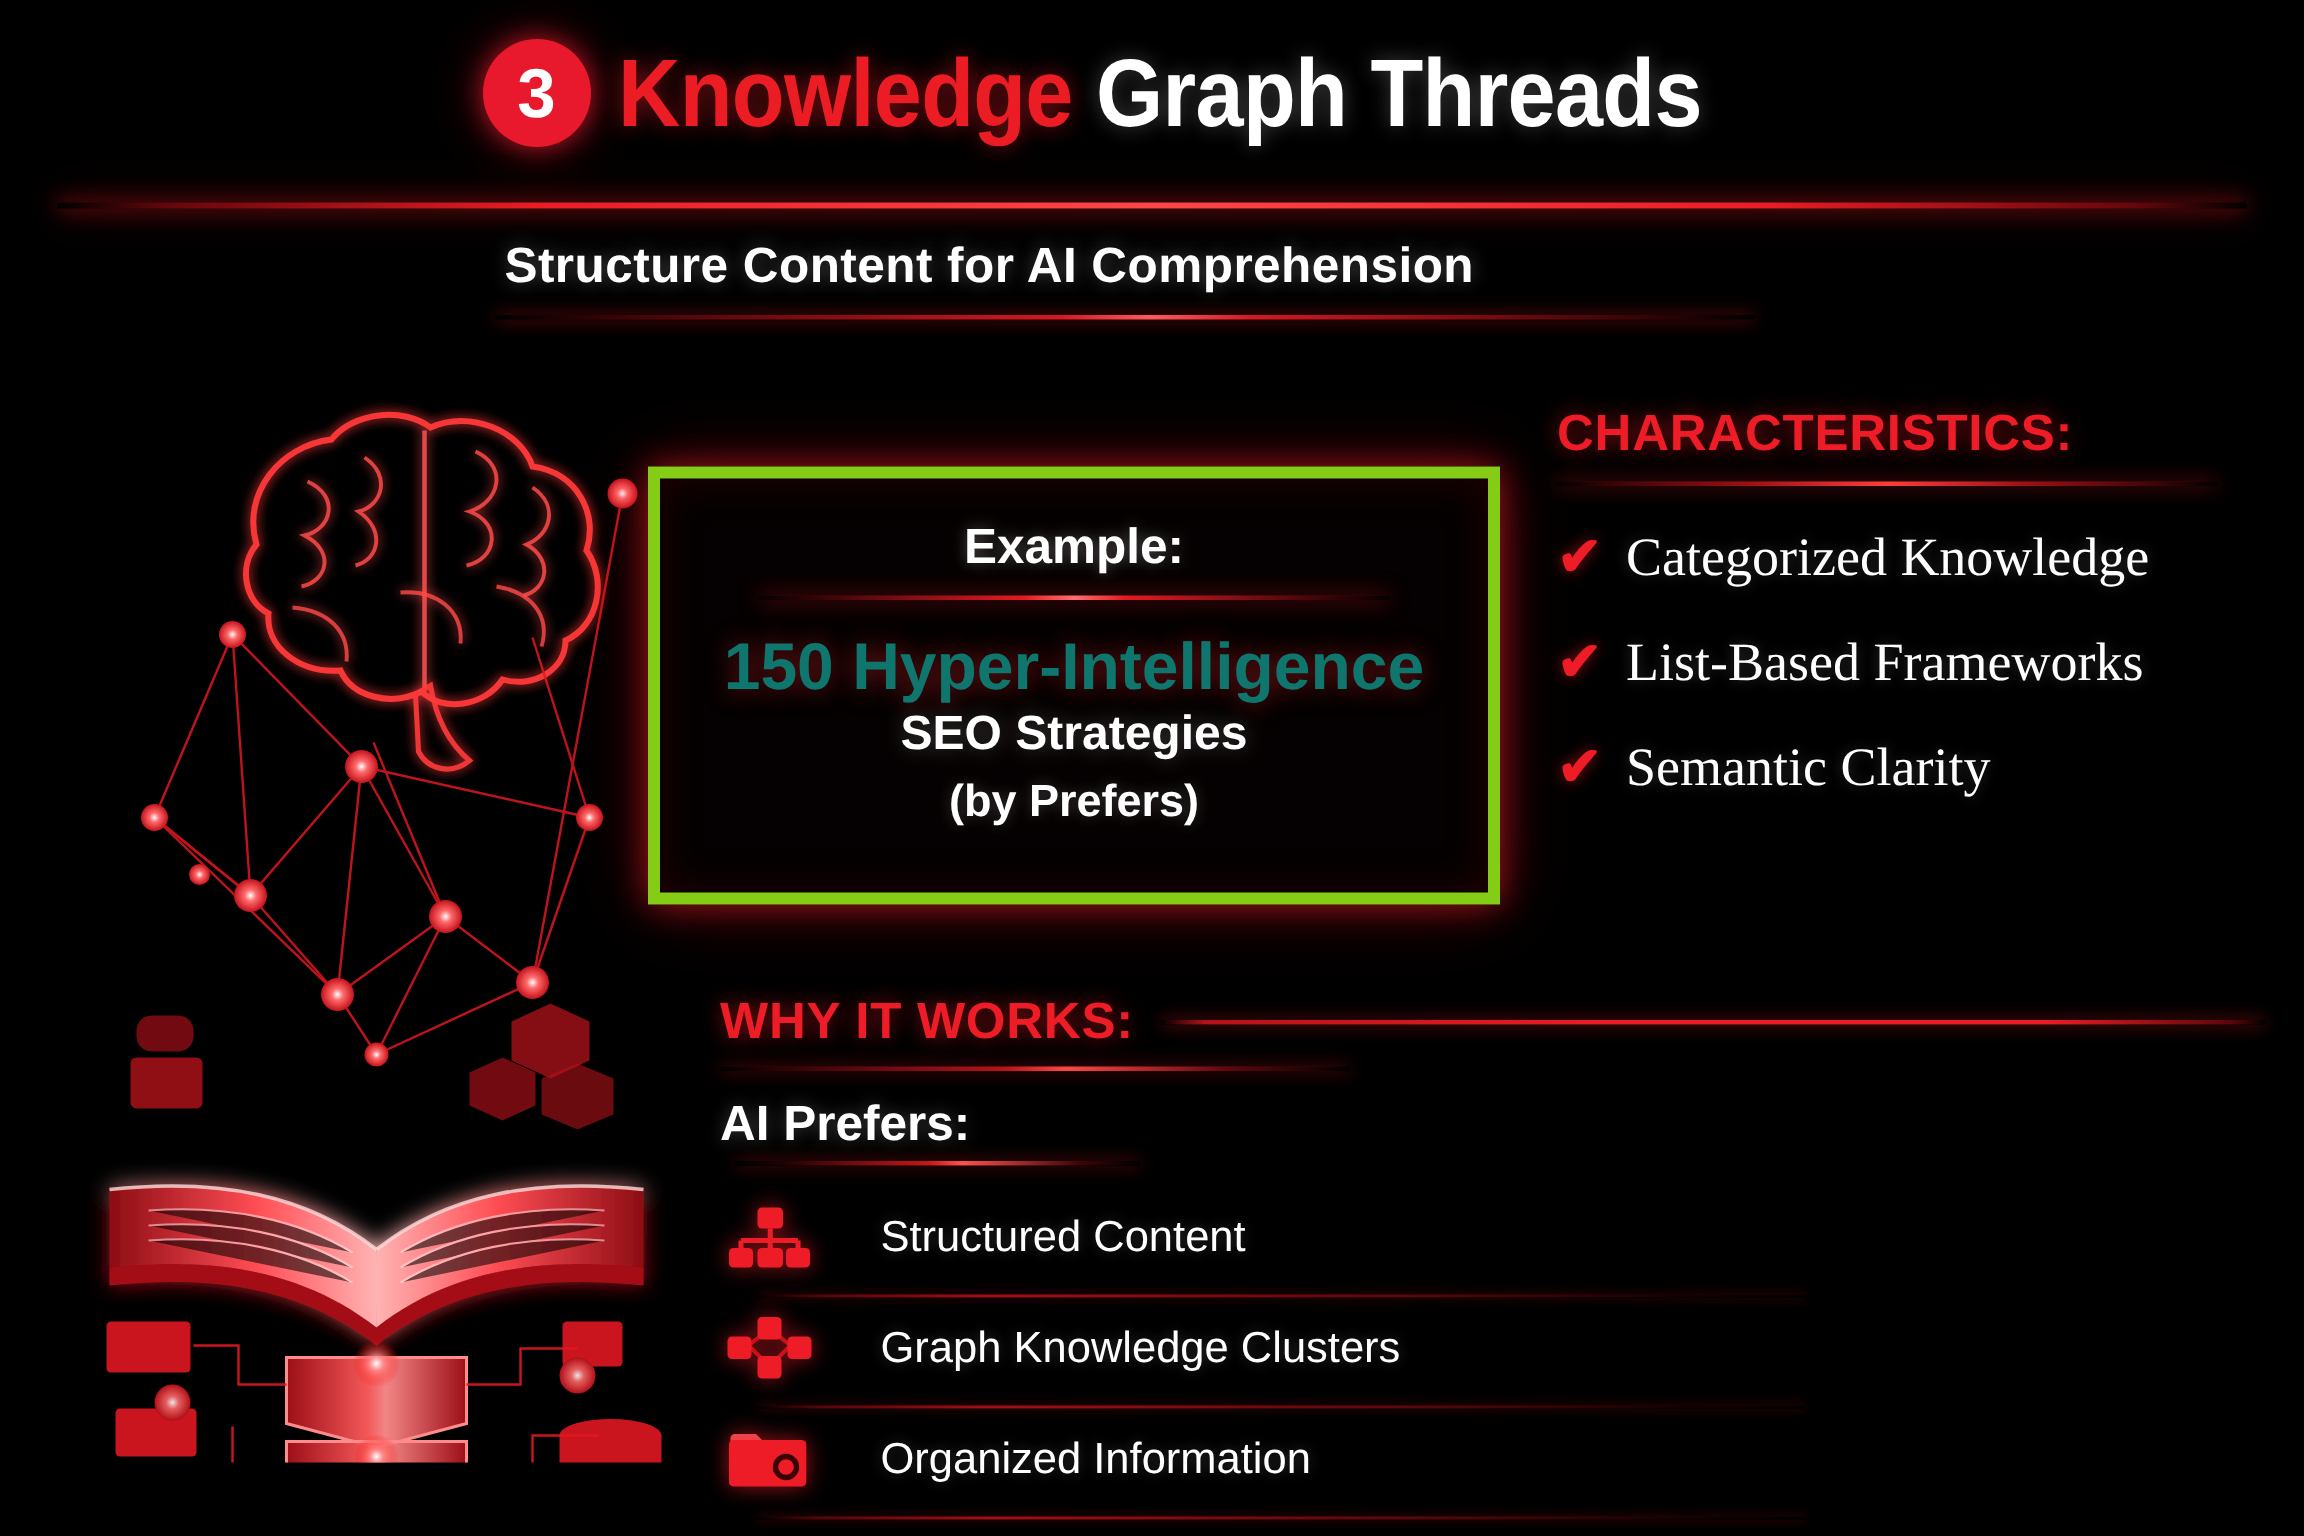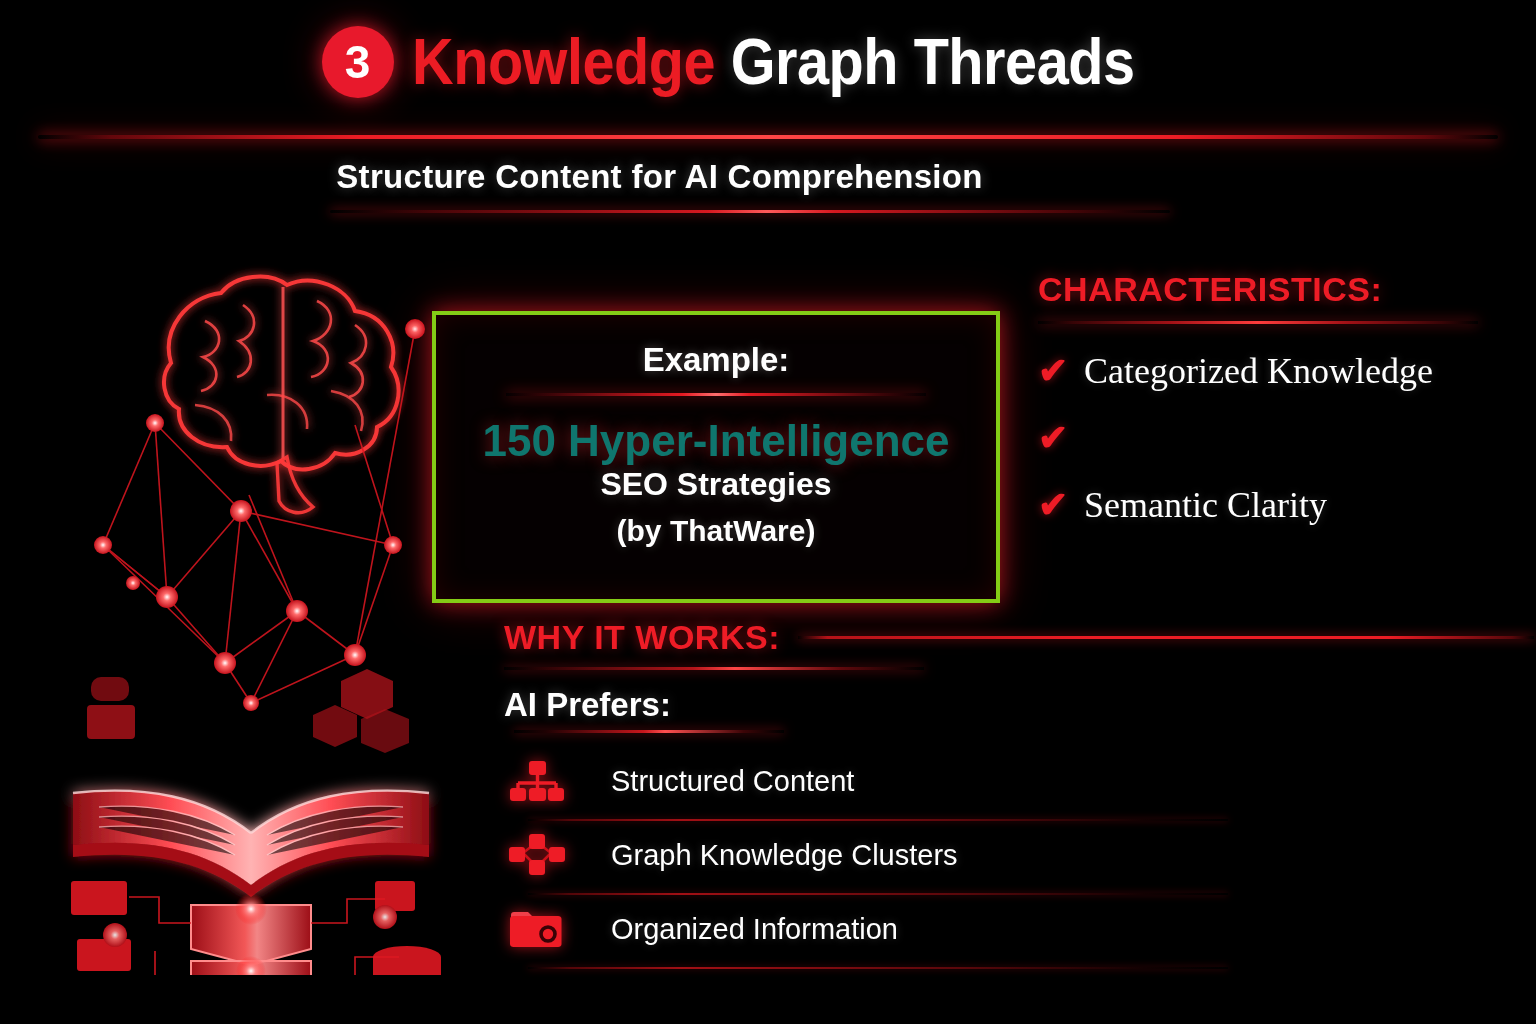--- a/index.html
+++ b/index.html
@@ -78,21 +78,21 @@
     position:absolute; left:55px; top:245px;
     width:395px; height:730px;
   }
   #illustration svg { display:block; }
 
   
   #example-box {
     position:absolute; left:432px; top:311px;
     width:568px; height:292px;
     background:#050001;
-    border:4px solid #84cc16;
+    border:8px solid #84cc16;
     box-shadow:0 0 22px rgba(238,28,38,.65), inset 0 0 28px rgba(120,0,6,.25),
                0 0 48px rgba(238,28,38,.25);
     display:flex; flex-direction:column; align-items:center;
     padding-top:26px;
   }
   .ex-label {
     color:#ffffff; font-size:33px; font-weight:bold;
     font-family:"Liberation Sans Narrow","Liberation Sans", sans-serif;
     text-shadow:0 0 10px rgba(255,255,255,.3);
   }
@@ -154,21 +154,21 @@
     flex:0 0 auto; width:30px;
   }
   .check-text {
     color:#ffffff; font-size:36px; font-weight:normal;
     font-family:Liberation Serif, serif;
     text-shadow:0 0 9px rgba(255,255,255,.2);
     white-space:nowrap;
   }
 
   
-  #why-works { position:absolute; left:480px; top:618px; width:1030px;margin-left:24px; }
+  #why-works { position:absolute; left:480px; top:662px; width:1030px; }
   .why-head-row { display:flex; align-items:center; gap:18px; }
   #why-line {
     flex:1 1 auto; height:3px;
     background:linear-gradient(90deg,
       rgba(0,0,0,0) 0%, rgba(200,20,26,.9) 4%,
       rgba(236,28,36,1) 40%, rgba(236,28,36,1) 80%,
       rgba(150,12,18,.6) 97%, rgba(0,0,0,0) 100%);
     box-shadow:0 0 11px rgba(236,28,36,.7);
   }
   #why-underline {
@@ -384,35 +384,36 @@
         <circle cx="60" cy="690" r="12" fill="url(#nodeGlow)"></circle>
       </g>
     </svg>
   </div>
 
   <div id="example-box">
     <div class="ex-label">Example:</div>
     <div class="ex-divider"></div>
     <div class="ex-line1">150 Hyper-Intelligence</div>
     <div class="ex-line2">SEO Strategies</div>
-    <div class="ex-line3">(by ThatWare)</div>
+    <div class="ex-line3">(by Prefers)</div>
   </div>
 
   <div id="characteristics">
     <div class="sec-head-red">CHARACTERISTICS:</div>
     <div id="char-divider"></div>
     <div class="check-list">
 
       <div class="check-item">
         <span class="check-mark">✔</span>
         <span class="check-text">Categorized Knowledge</span>
       </div>
 
       <div class="check-item">
         <span class="check-mark">✔</span>
+        <span class="check-text">List-Based Frameworks</span>
       </div>
 
       <div class="check-item">
         <span class="check-mark">✔</span>
         <span class="check-text">Semantic Clarity</span>
       </div>
 
     </div>
   </div>
 

